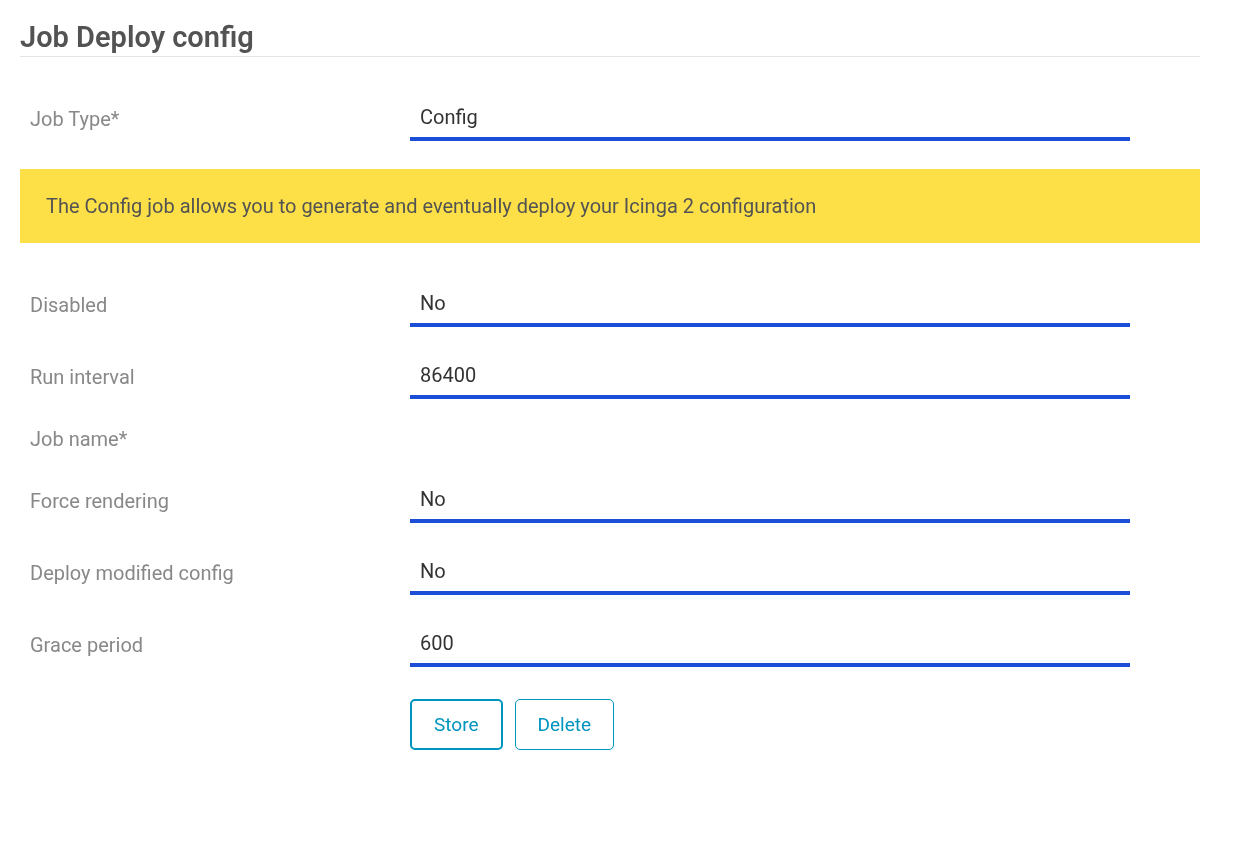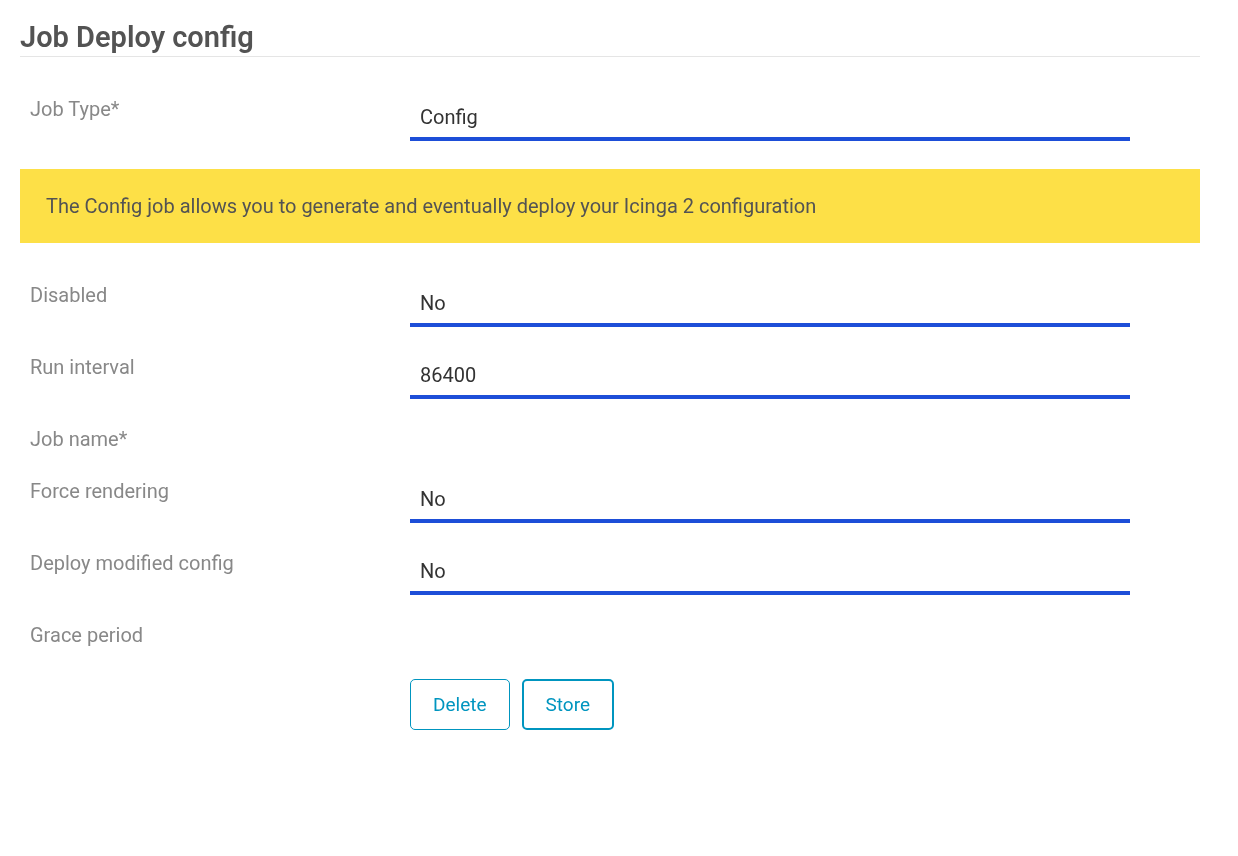--- a/index.html
+++ b/index.html
@@ -23,21 +23,21 @@
       border-bottom: 1px solid #e5e5e5;
       margin-bottom: 40px;
     }
 
     .form-container {
       max-width: 1180px;
     }
 
     .form-row {
       display: flex;
-      align-items: flex-start;
+      align-items: center;
       margin-bottom: 28px;
       padding-left: 10px;
     }
 
     .form-label {
       flex: 0 0 380px;
       font-size: 20px;
       color: #888888;
       font-weight: 400;
     }
@@ -117,20 +117,21 @@
     <div class="form-value">No</div>
   </div>
 
   <div class="form-row">
     <div class="form-label">Deploy modified config</div>
     <div class="form-value">No</div>
   </div>
 
   <div class="form-row">
     <div class="form-label">Grace period</div>
+    <div class="form-value">600</div>
   </div>
 
   <div class="button-row">
+    <button class="btn btn-primary">Store</button>
     <button class="btn">Delete</button>
-    <button class="btn btn-primary">Store</button>
   </div>
 
 </div>
 
 </body></html>

